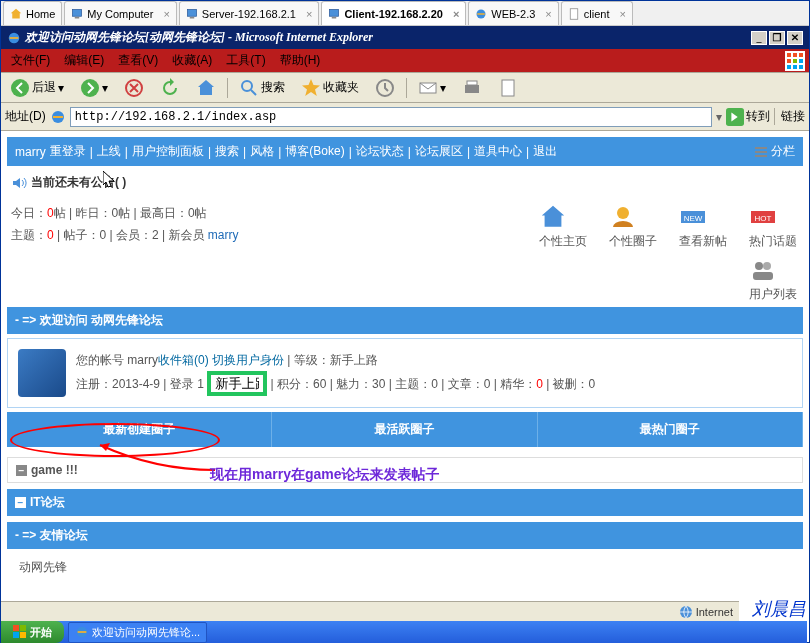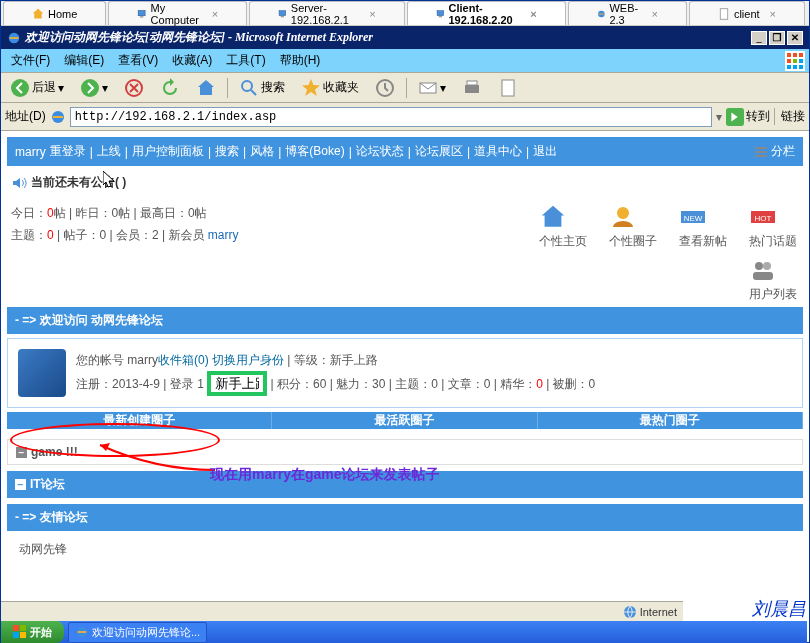--- a/index.html
+++ b/index.html
@@ -1,26 +1,26 @@
 <!DOCTYPE html>
 <html><head>
 <meta charset="utf-8">
 <style>
 *{box-sizing:border-box;margin:0;padding:0}
 body{font-family:"SimSun",Arial,sans-serif;font-size:12px;background:#fff;width:810px;height:643px;overflow:hidden;border:1px solid #003399}
 .hosttabs{display:flex;background:#f0f0f0;border-bottom:1px solid #ccc;height:25px;padding:0 2px}
-.hosttab{display:flex;align-items:center;gap:4px;padding:3px 28px;background:#f8f8f8;border:1px solid #bbb;border-bottom:none;margin-right:2px;border-radius:3px 3px 0 0;font-size:11px;cursor:pointer}
+.hosttab{display:flex;align-items:center;gap:4px;padding:3px 6px;background:#f8f8f8;border:1px solid #bbb;border-bottom:none;margin-right:2px;border-radius:3px 3px 0 0;font-size:11px;cursor:pointer}
 .hosttab.active{background:#fff;font-weight:bold}
 .hosttab .tic{width:12px;height:12px}
 .hosttab .x{color:#888;margin-left:6px}
 .titlebar{background:linear-gradient(#0a246a,#0a246a);color:#fff;padding:3px 6px;display:flex;align-items:center;font-weight:bold;font-family:"SimSun";font-style:italic}
 .titlebar .tic{width:14px;height:14px;margin-right:4px}
 .winctl{margin-left:auto;display:flex;gap:2px}
 .winctl span{width:16px;height:14px;background:#d4d0c8;border:1px solid #fff;display:flex;align-items:center;justify-content:center;color:#000;font-size:10px;font-style:normal;font-weight:bold;cursor:pointer}
-.menubar{background:#7dd3fc;padding:2px 4px;display:flex;gap:2px;border-bottom:1px solid #aca899;height:24px;align-items:center}
+.menubar{background:#b91c1c;padding:2px 4px;display:flex;gap:2px;border-bottom:1px solid #aca899;height:24px;align-items:center}
 .menubar span{padding:2px 6px;cursor:pointer}
 .menubar .logo{margin-left:auto;width:20px;height:20px}
 .toolbar{background:#ece9d8;padding:3px 4px;display:flex;align-items:center;gap:6px;border-bottom:1px solid #aca899;height:30px}
 .tbtn{display:flex;align-items:center;gap:2px;padding:2px 4px;cursor:pointer;border:1px solid transparent;border-radius:3px}
 .tic2{width:20px;height:20px}
 .sep{width:1px;height:20px;background:#aca899}
 .addrbar{background:#ece9d8;padding:3px 4px;display:flex;align-items:center;gap:4px;border-bottom:1px solid #aca899;height:28px}
 .addrbar input{flex:1;height:20px;border:1px solid #7f9db9;padding:0 4px;font-family:Liberation Mono, monospace;font-size:12px}
 .gobtn{display:flex;align-items:center;gap:2px;cursor:pointer}
 .content{padding:6px;background:#fff;height:480px;overflow:auto}
@@ -36,30 +36,30 @@
 .iconitem{display:flex;flex-direction:column;align-items:flex-start;gap:2px;cursor:pointer;color:#555;width:50px}
 .iconitem .ibox{width:28px;height:28px;border-radius:4px}
 .iconrow2{display:flex;justify-content:flex-end;margin-top:6px}
 .secthead{background:#4094df;color:#fff;padding:5px 8px;font-weight:bold;font-size:12px}
 .userbox{border:1px solid #b1d4f4;padding:10px;display:flex;gap:10px;align-items:center;color:#555;margin:4px 0}
 .userbox .avatar{width:48px;height:48px;background:linear-gradient(135deg,#3b7bc4,#1a4a8a);border-radius:4px}
 .userbox .info{line-height:1.8}
 .userbox a{color:#0369a1;text-decoration:none}
 .userbox input{border:4px solid #22c55e;padding:1px 4px;width:60px}
 .tabrow{display:flex;background:#4094df;color:#fff}
-.tabrow div{flex:1;text-align:center;padding:0;font-weight:bold;border-right:1px solid #6db0e8}
+.tabrow div{flex:1;text-align:center;padding:9px;font-weight:bold;border-right:1px solid #6db0e8}
 .forumsec{background:#4094df;color:#fff;padding:5px 8px;font-weight:bold;margin-top:6px;display:flex;align-items:center;gap:4px}
 .forumsec .toggle{width:11px;height:11px;background:#fff;color:#4094df;font-size:10px;line-height:11px;text-align:center;font-weight:bold;cursor:pointer}
 .sublink{padding:10px 12px;color:#555}
 .sublink a{color:#555;text-decoration:none}
 .annot{position:absolute}
 .ellipse{position:absolute;border:2px solid red;border-radius:50%;width:210px;height:34px;left:10px;top:423px;pointer-events:none}
 .redtext{position:absolute;color:#6d28d9;font-weight:bold;left:210px;top:466px;font-size:14px;pointer-events:none}
 .cursor-svg{position:absolute;left:103px;top:171px;pointer-events:none}
-.statusbar{position:fixed;bottom:22px;left:1px;width:682px;height:20px;background:#ece9d8;border-top:1px solid #aca899;display:flex;align-items:center;padding:0 6px;font-size:11px;color:#333}
+.statusbar{position:fixed;bottom:22px;left:1px;width:738px;height:20px;background:#ece9d8;border-top:1px solid #aca899;display:flex;align-items:center;padding:0 6px;font-size:11px;color:#333}
 .statusbar .zone{margin-left:auto;display:flex;align-items:center;gap:3px}
 .taskbar{position:fixed;bottom:0;left:1px;width:806px;height:22px;background:linear-gradient(#3c81f3,#245edb);display:flex;align-items:center;color:#fff;font-size:11px}
 .start{background:linear-gradient(#4eb24e,#2d8a2d);padding:2px 12px;border-radius:0 8px 8px 0;font-weight:bold;display:flex;align-items:center;gap:3px;height:100%;cursor:pointer}
 .taskbtn{background:#3c81f3;border:1px solid #2054c2;padding:2px 6px;margin-left:4px;display:flex;align-items:center;gap:3px;cursor:pointer;border-radius:2px}
 .watermark{position:fixed;bottom:22px;right:4px;font-family:"KaiTi";font-style:italic;color:#0033cc;font-size:18px;text-shadow:1px 1px 0 #fff}
 svg{display:block}
 </style>
 </head>
 <body>
 

